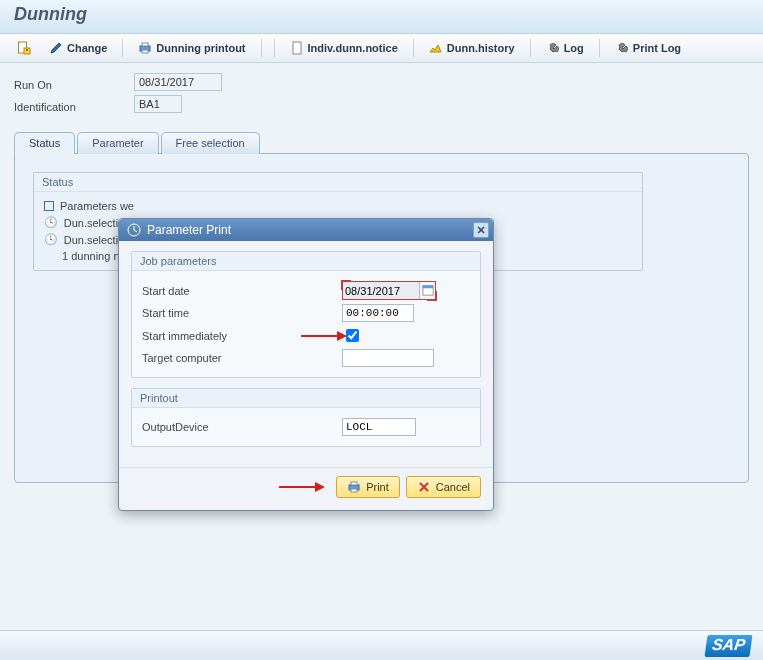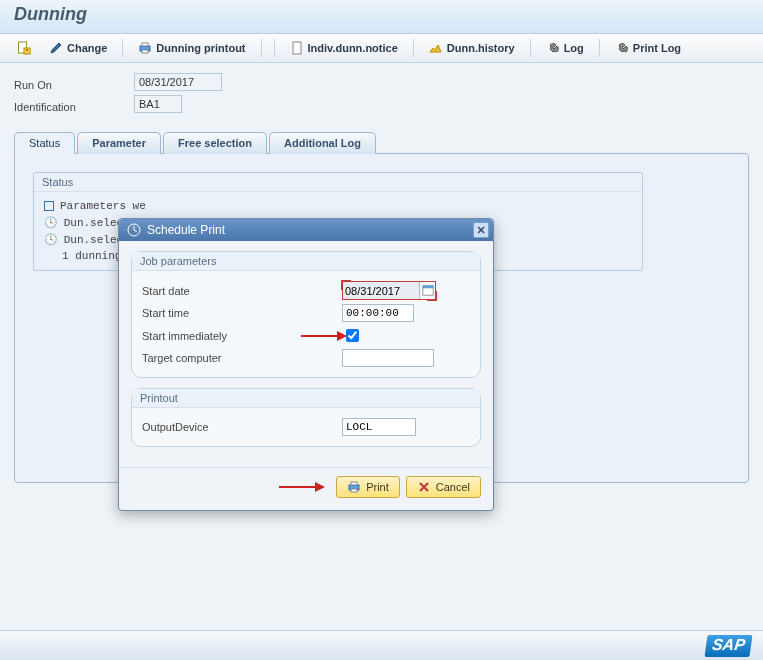--- a/index.html
+++ b/index.html
@@ -76,21 +76,20 @@
     border: 1px solid #9fb8cf;
     border-bottom: none;
     background: linear-gradient(#f6f9fc, #d6e4f0);
     color: #3a5070;
     cursor: pointer;
     border-top-left-radius: 5px;
     border-top-right-radius: 5px;
     margin-right: 2px;
     position: relative;
     top: 1px;
-    font-weight: bold;
   }
   .tab.active {
     background: #eaf1f8;
     border-bottom: 1px solid #eaf1f8;
     font-weight: normal;
     color: #233a5a;
   }
   .tab-panel {
     border: 1px solid #9fb8cf;
     background: #eaf1f8;
@@ -103,21 +102,21 @@
     border-radius: 2px;
     padding: 0;
     margin-bottom: 8px;
   }
   .group-title {
     padding: 3px 8px;
     color: #556b84;
     border-bottom: 1px solid #d6e0ea;
   }
   .group-body { padding: 6px 10px; }
-  .group-body .line { display:flex; align-items:center; gap:6px; padding:2px 0; color:#444;font-family:Liberation Mono, monospace;}
+  .group-body .line { display:flex; align-items:center; gap:6px; padding:2px 0; color:#444;}
   .sq { width:10px; height:10px; border:1px solid #3a6ea5; display:inline-block;}
   .clk { font-family:inherit; }
 
   
   .dialog {
     position: absolute;
     left: 118px;
     top: 218px;
     width: 376px;
     background: #f0f4f8;
@@ -135,21 +134,21 @@
     font-size:12px;
   }
   .dlg-title .ttl { display:flex; align-items:center; gap:6px;}
   .dlg-close {
     width:16px; height:16px; background:#cde0f5; color:#3a5070;
     border:1px solid #7ea0c4; display:flex; align-items:center; justify-content:center;
     font-weight:bold; cursor:pointer; border-radius:2px; font-size:11px;
   }
   .dlg-body { padding:10px 12px 6px 12px; }
   .dlg-group {
-    border:1px solid #c5d3e0; border-radius:10px; margin-bottom:10px;
+    border:1px solid #c5d3e0; border-radius:2px; margin-bottom:10px;
     background:#f6f9fc;
   }
   .dlg-group-title {
     padding:3px 8px; color:#5a6e85; background:#eaf1f8;
     border-bottom:1px solid #d6e0ea;
   }
   .dlg-group-body { padding:6px 10px; }
   .dlg-row { display:flex; align-items:center; margin:4px 0; position:relative;}
   .dlg-label { width:200px; color:#444; }
   .dlg-input {
@@ -291,21 +290,20 @@
   </div>
   <div class="field-row">
     <span class="field-label">Identification</span>
     <input class="field-input" style="width: 48px;" value="BA1">
   </div>
 
   <div class="tabs">
     <div class="tab active">Status</div>
     <div class="tab">Parameter</div>
     <div class="tab">Free selection</div>
-    <div class="tab">Additional Log</div>
   </div>
 
   <div class="tab-panel">
     <div class="group-box" style="width:610px">
       <div class="group-title">Status</div>
       <div class="group-body">
         <div class="line">
           <span class="sq"></span>
           <span>Parameters we</span>
         </div>
@@ -328,21 +326,21 @@
 
 <div class="dialog">
   <div class="dlg-title">
     <span class="ttl">
       <span class="icon">
         <svg viewBox="0 0 14 14">
             <circle cx="7" cy="7" r="6" fill="none" stroke="#fff"></circle>
             <path d="M7 3v4l3 2" stroke="#fff" fill="none"></path>
           </svg>
       </span>
-      <span>Schedule Print</span>
+      <span>Parameter Print</span>
     </span>
     <span class="dlg-close">
       <span>✕</span>
     </span>
   </div>
   <div class="dlg-body">
 
     <div class="dlg-group">
       <div class="dlg-group-title">Job parameters</div>
       <div class="dlg-group-body">

